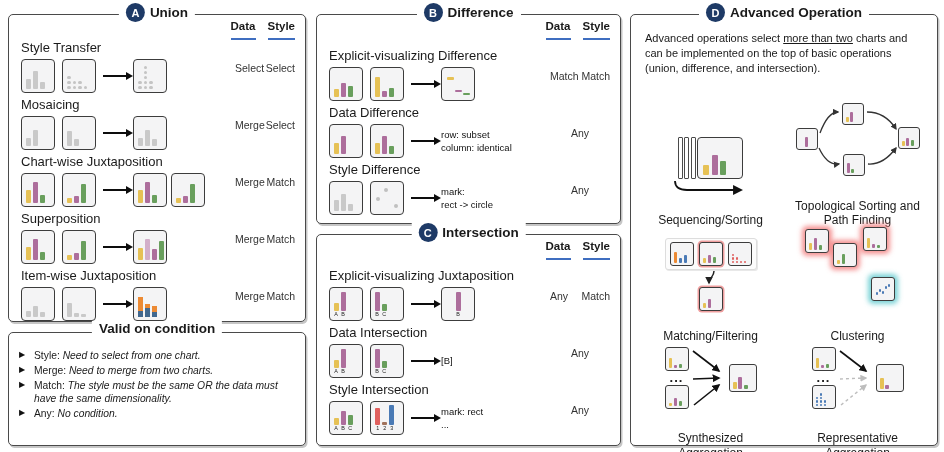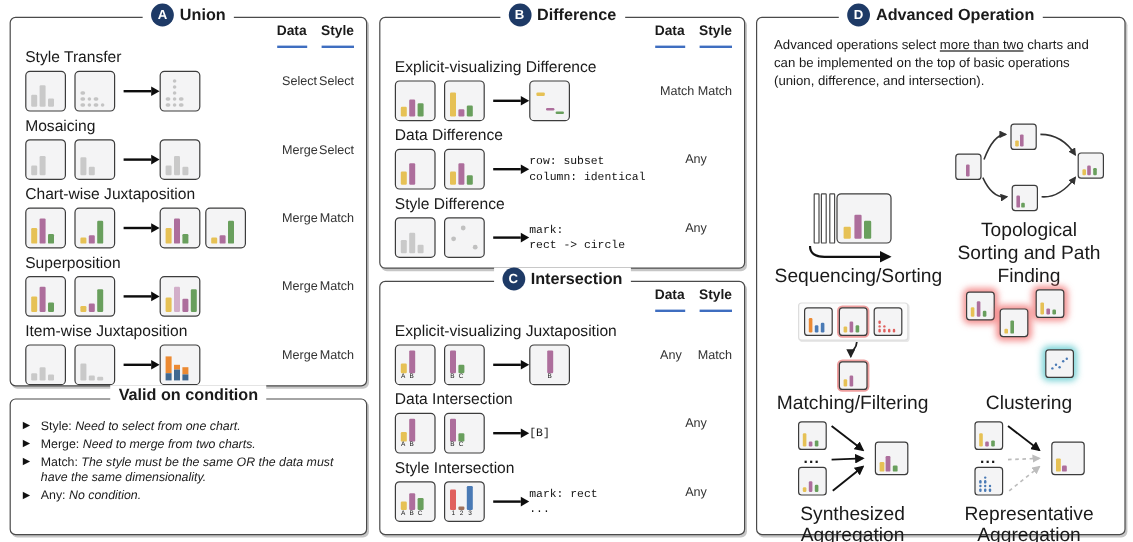--- a/index.html
+++ b/index.html
@@ -57,36 +57,36 @@
   .dR{background:#e0605e;}.dB{background:#4a7ab5;}
   .glowR{box-shadow:0 0 5px 2.5px rgba(240,110,110,.75);}
   .glowT{box-shadow:0 0 5px 2.5px rgba(90,200,205,.8);}
   .ring{box-shadow:0 0 0 1.5px #ef9f9f;}
 
   
   .arr{width:23px;height:2.6px;background:#0d0d0d;position:relative;flex:none;}
   .arr:after{content:"";position:absolute;right:-7px;top:50%;transform:translateY(-50%);
     border-left:7px solid #0d0d0d;border-top:4.5px solid transparent;border-bottom:4.5px solid transparent;}
 
-  .code{font-family:Liberation Mono, monospace;font-size:9.5px;line-height:1.4;
+  .code{font-family:Liberation Sans, sans-serif;font-size:9.5px;line-height:1.4;
     white-space:pre;color:#111;}
 
   
   .cond-items{position:absolute;left:10px;right:8px;top:14px;}
   .cond-item{font-size:10.3px;margin:2.5px 0;padding-left:15px;position:relative;line-height:1.25;}
   .cbullet{position:absolute;left:0;top:0;font-size:8px;color:#111;}
   .idesc{font-style:italic;}
 
   
   .adesc{position:absolute;top:16px;left:14px;right:12px;font-size:11px;line-height:1.38;margin:0;}
   .ul{text-decoration:underline;}
   .agrid{position:absolute;top:88px;left:6px;right:6px;bottom:4px;display:grid;
     grid-template-columns:1fr 1fr;grid-template-rows:1fr 1fr 1fr;}
   .acell{display:flex;flex-direction:column;align-items:center;justify-content:flex-end;}
-  .acap{font-size:16px;text-align:center;line-height:1.18;margin-top:3px;max-width:130px;}
+  .acap{font-size:12px;text-align:center;line-height:1.18;margin-top:18px;max-width:130px;}
   .diag{display:flex;flex-direction:column;align-items:center;}
 
   .stack{display:flex;align-items:stretch;height:42px;}
   .sline{width:3px;border:1.1px solid #4a4a4a;background:#fff;border-radius:1px;margin-right:1.5px;display:block;}
   .ci.md{width:46px;height:42px;padding:3px 5px;gap:2.5px;}
   .ci.md .b{width:6px;}
 
   .topo{position:relative;width:128px;height:78px;}
   .topo .ci{position:absolute;}
   .topo svg{position:absolute;left:0;top:0;}

